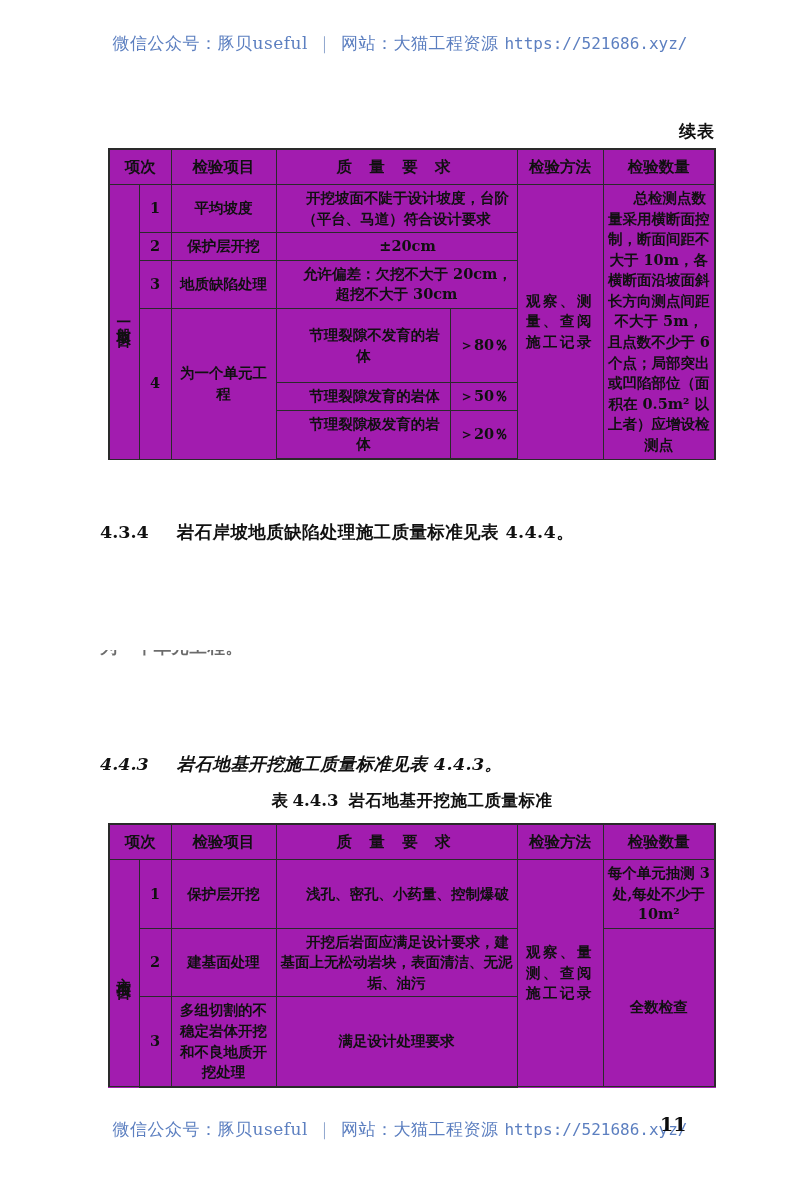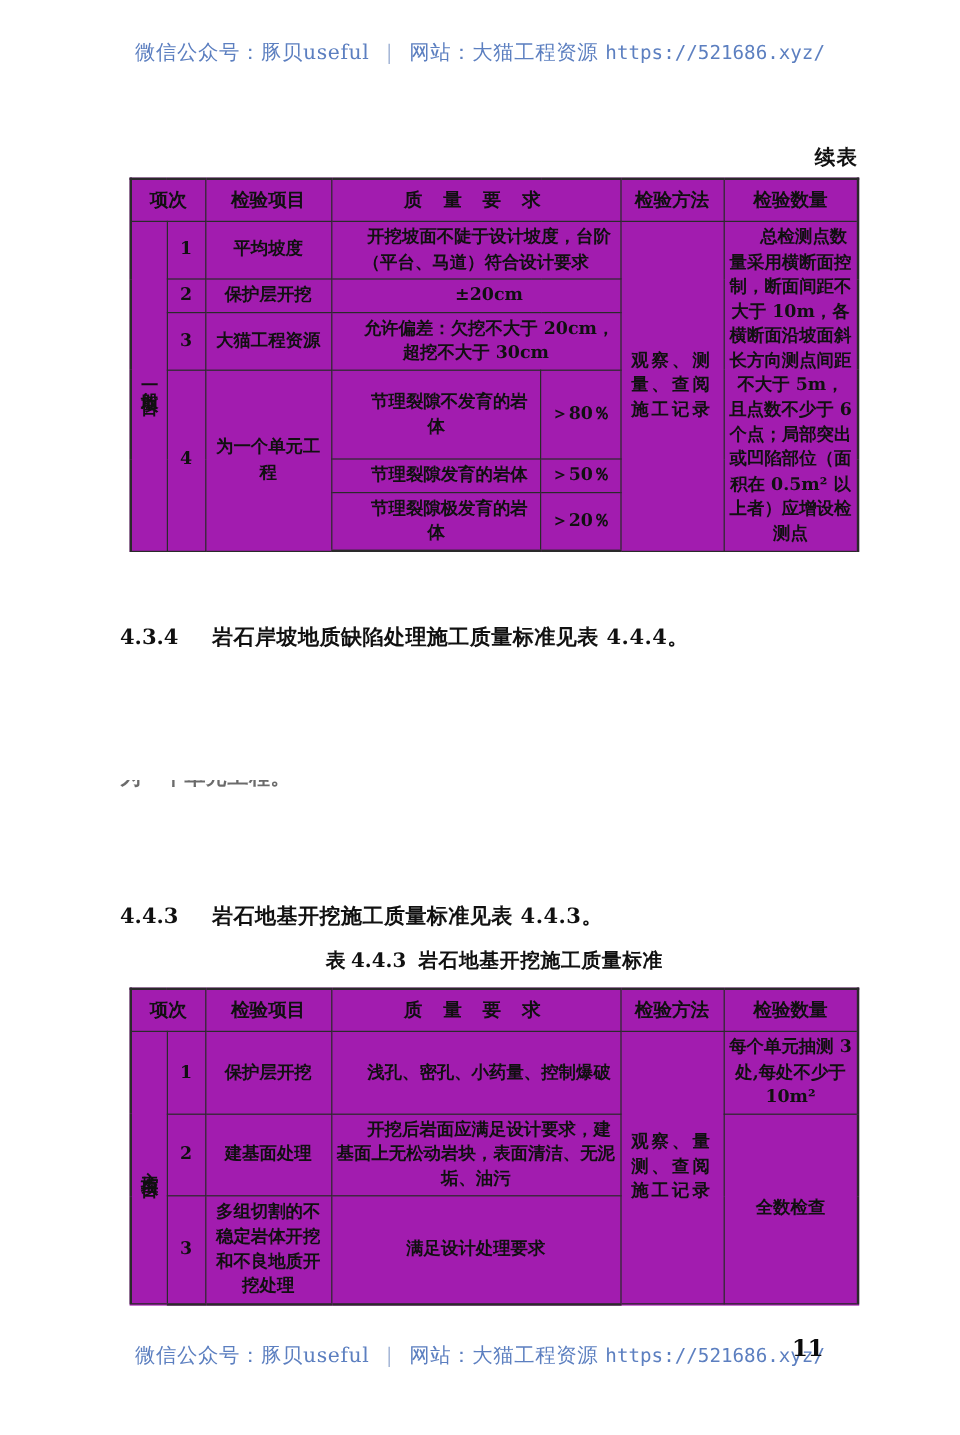--- a/index.html
+++ b/index.html
@@ -121,21 +121,21 @@
     letter-spacing: 0.4px;
     text-align: justify;
   }
   .para .num {
     font-family: "DejaVu Serif", "Liberation Serif", serif;
     letter-spacing: 0;
     margin-right: 28px;
   }
   #para-434 { top: 518px; }
   #para-442 { top: 680px; }
-  #para-443 { top: 750px; }
+  #para-443 { top: 750px; font-style: italic; }
 
   
   #clipped-line {
     position: absolute;
     left: 100px;
     top: 650px;
     width: 624px;
     height: 16px;
     overflow: hidden;
     opacity: 0.62;
@@ -218,21 +218,21 @@
         <td class="method-cell loose" rowspan="6">观察、测量、查阅施工记录</td>
         <td class="qty-cell req-cell indent outer-r" rowspan="6">总检测点数量采用横断面控制，断面间距不大于 10m，各横断面沿坡面斜长方向测点间距不大于 5m，且点数不少于 6 个点；局部突出或凹陷部位（面积在 0.5m² 以上者）应增设检测点</td>
       </tr>
       <tr>
         <td class="idx-cell">2</td>
         <td class="item-cell">保护层开挖</td>
         <td class="req-cell indent" colspan="2">±20cm</td>
       </tr>
       <tr>
         <td class="idx-cell">3</td>
-        <td class="item-cell">大猫工程资源</td>
+        <td class="item-cell">地质缺陷处理</td>
         <td class="req-cell indent" colspan="2">允许偏差：欠挖不大于 20cm，超挖不大于 30cm</td>
       </tr>
       <tr>
         <td class="idx-cell" rowspan="3">4</td>
         <td class="item-cell" rowspan="3">为一个单元工程</td>
         <td class="req-cell indent">节理裂隙不发育的岩体</td>
         <td class="pct-cell">＞80％</td>
       </tr>
       <tr>
         <td class="req-cell indent">节理裂隙发育的岩体</td>

